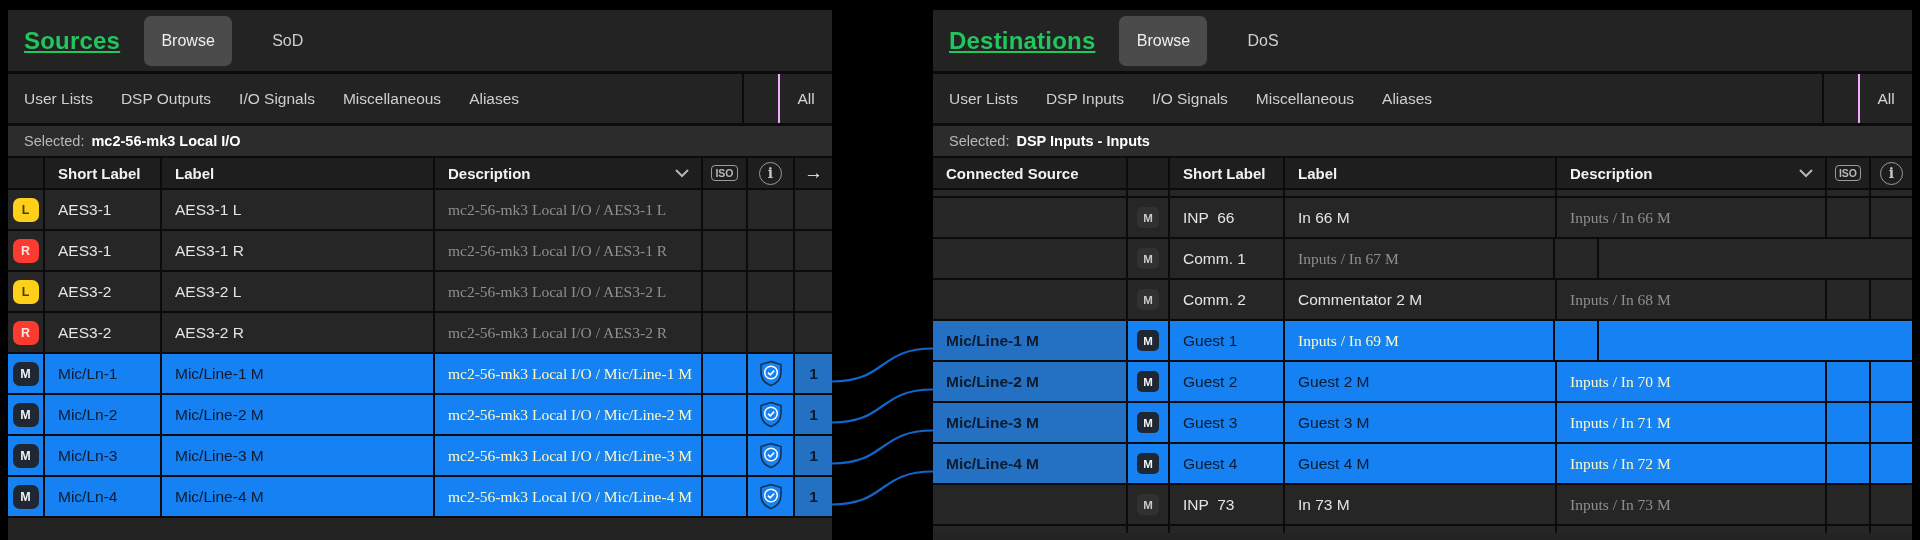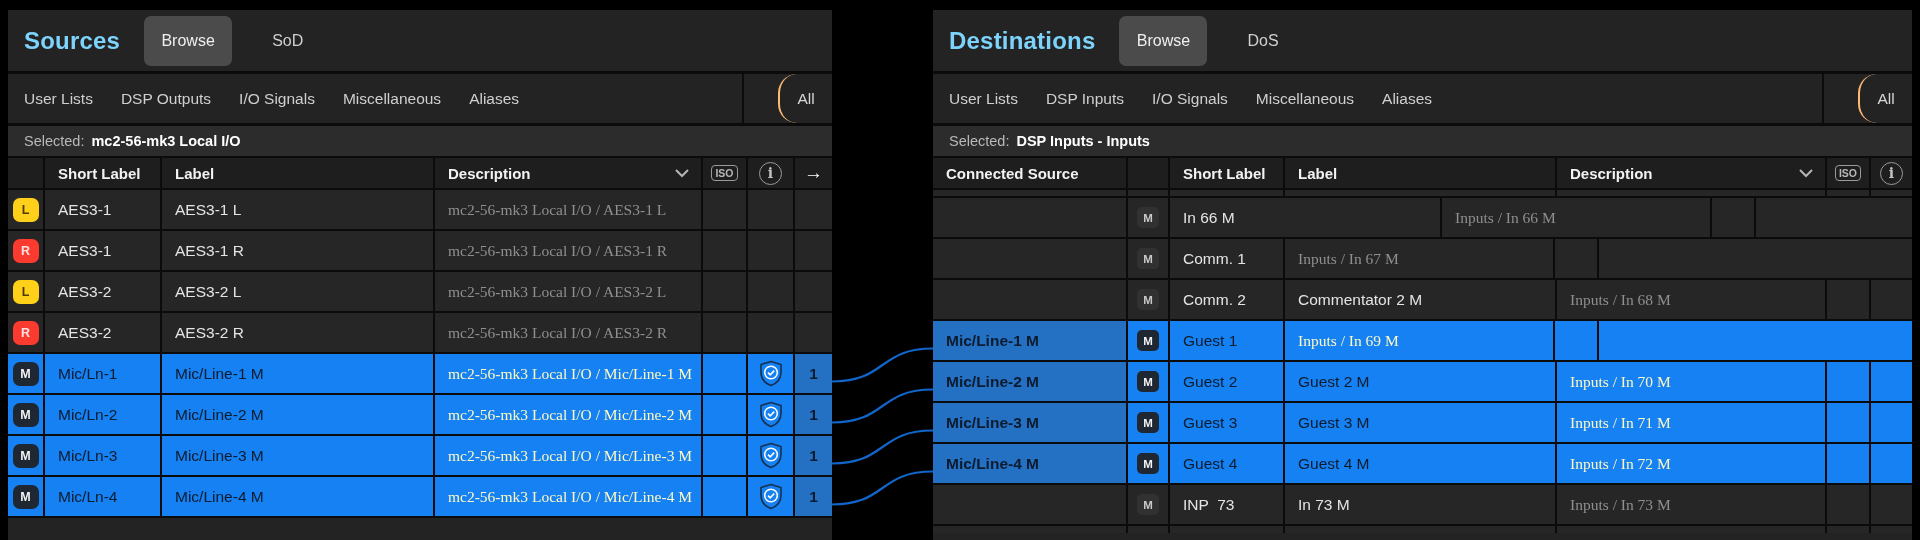--- a/index.html
+++ b/index.html
@@ -7,35 +7,35 @@
               font-family:"Liberation Sans", sans-serif; }
   .stage { position:relative; width:1920px; height:540px; background:#000; }
 
   .panel { position:absolute; top:10px; height:530px; background:#232323; }
   .panel-sources { left:8px;  width:824px; }
   .panel-destinations { left:933px; width:979px; }
 
   
   .titlebar { height:64px; display:flex; align-items:center; padding-left:16px;
               border-bottom:3px solid #0b0b0b; position:relative; }
-  .panel-title { font-size:24px; font-weight:bold; color:#7dd3fc; letter-spacing:.2px; }
+  .panel-title { font-size:24px; font-weight:bold; color:#22c55e; letter-spacing:.2px;text-decoration:underline; }
   .browse-btn { margin-left:24px; width:88px; height:50px; background:#4b4b4b;
                 border-radius:7px; display:flex; align-items:center; justify-content:center;
                 color:#efefef; font-size:16px; cursor:pointer; }
   .alt-tab { margin-left:40px; color:#cfcfcf; font-size:16px; cursor:pointer; }
 
   
   .filterbar { height:52px; display:flex; align-items:center; padding-left:16px;
                border-bottom:3px solid #0b0b0b; position:relative; color:#cfcfcf;
                font-size:15.5px; }
   .filter-item { margin-right:28px; cursor:pointer; white-space:nowrap; }
   .all-wrap { position:absolute; right:0; top:0; height:100%; display:flex; }
   .all-spacer { width:36px; height:100%; border-left:2px solid #0b0b0b; }
-  .all-cell { width:54px; height:100%; border-left:2px solid #fdba74;
-              display:flex; align-items:center; justify-content:center; color:#d6d6d6; cursor:pointer;border-radius:19px; }
+  .all-cell { width:54px; height:100%; border-left:2px solid #f0abfc;
+              display:flex; align-items:center; justify-content:center; color:#d6d6d6; cursor:pointer; }
 
   
   .selectedbar { height:32px; background:#2c2c2c; display:flex; align-items:center;
                  padding-left:16px; font-size:14.5px; color:#b9b9b9;
                  border-bottom:2px solid #0b0b0b; }
   .selectedbar b { color:#fff; margin-left:7px; font-weight:bold; }
 
   
   .t-head { display:flex; height:32px; background:#1e1e1e; border-bottom:2px solid #0b0b0b;
             font-weight:bold; color:#f2f2f2; font-size:15px; }
@@ -296,20 +296,21 @@
           <div class="cell rt-label"></div>
           <div class="cell rt-desc"></div>
           <div class="cell rt-iso"></div>
           <div class="cell rt-info"></div>
         </div>
         <div class="t-row">
           <div class="cell rt-conn pad"></div>
           <div class="cell rt-badge c-center">
             <span class="badge badge-mono badge-sm">M</span>
           </div>
+          <div class="cell rt-short pad c-short">INP  66</div>
           <div class="cell rt-label pad">In 66 M</div>
           <div class="cell rt-desc pad c-desc">Inputs / In 66 M</div>
           <div class="cell rt-iso c-center"></div>
           <div class="cell rt-info c-center"></div>
         </div>
         <div class="t-row">
           <div class="cell rt-conn pad"></div>
           <div class="cell rt-badge c-center">
             <span class="badge badge-mono badge-sm">M</span>
           </div>

